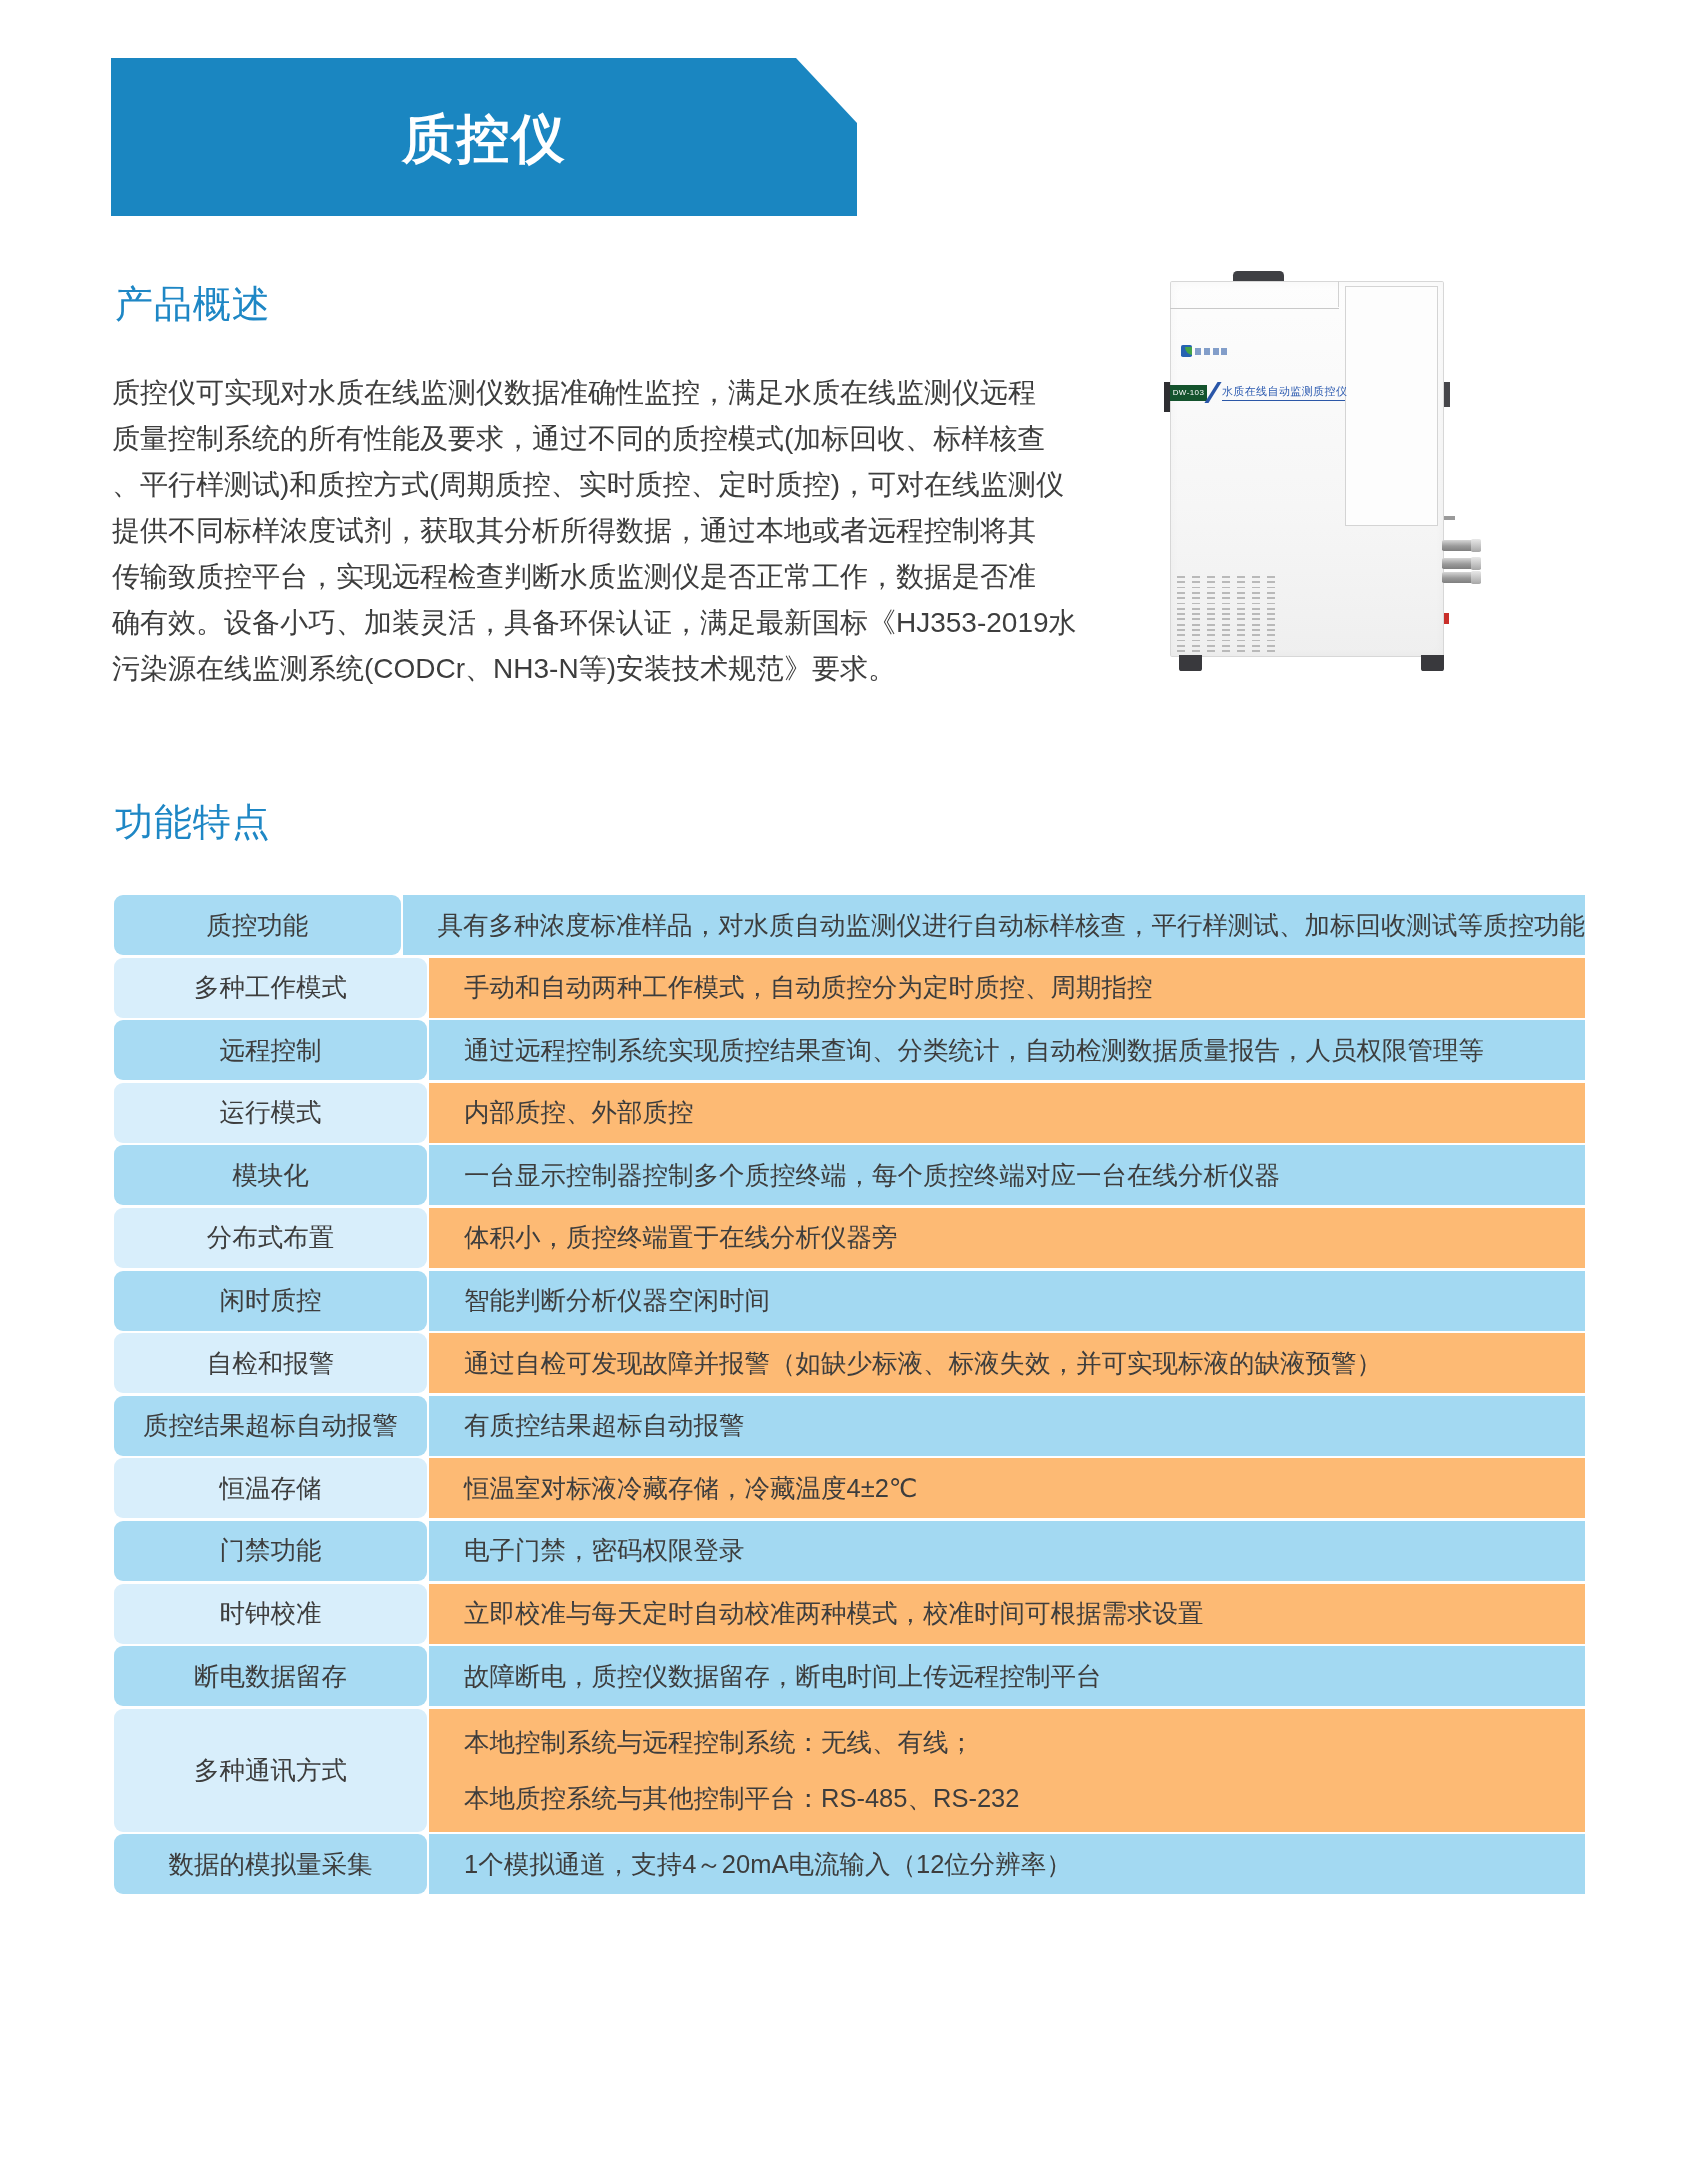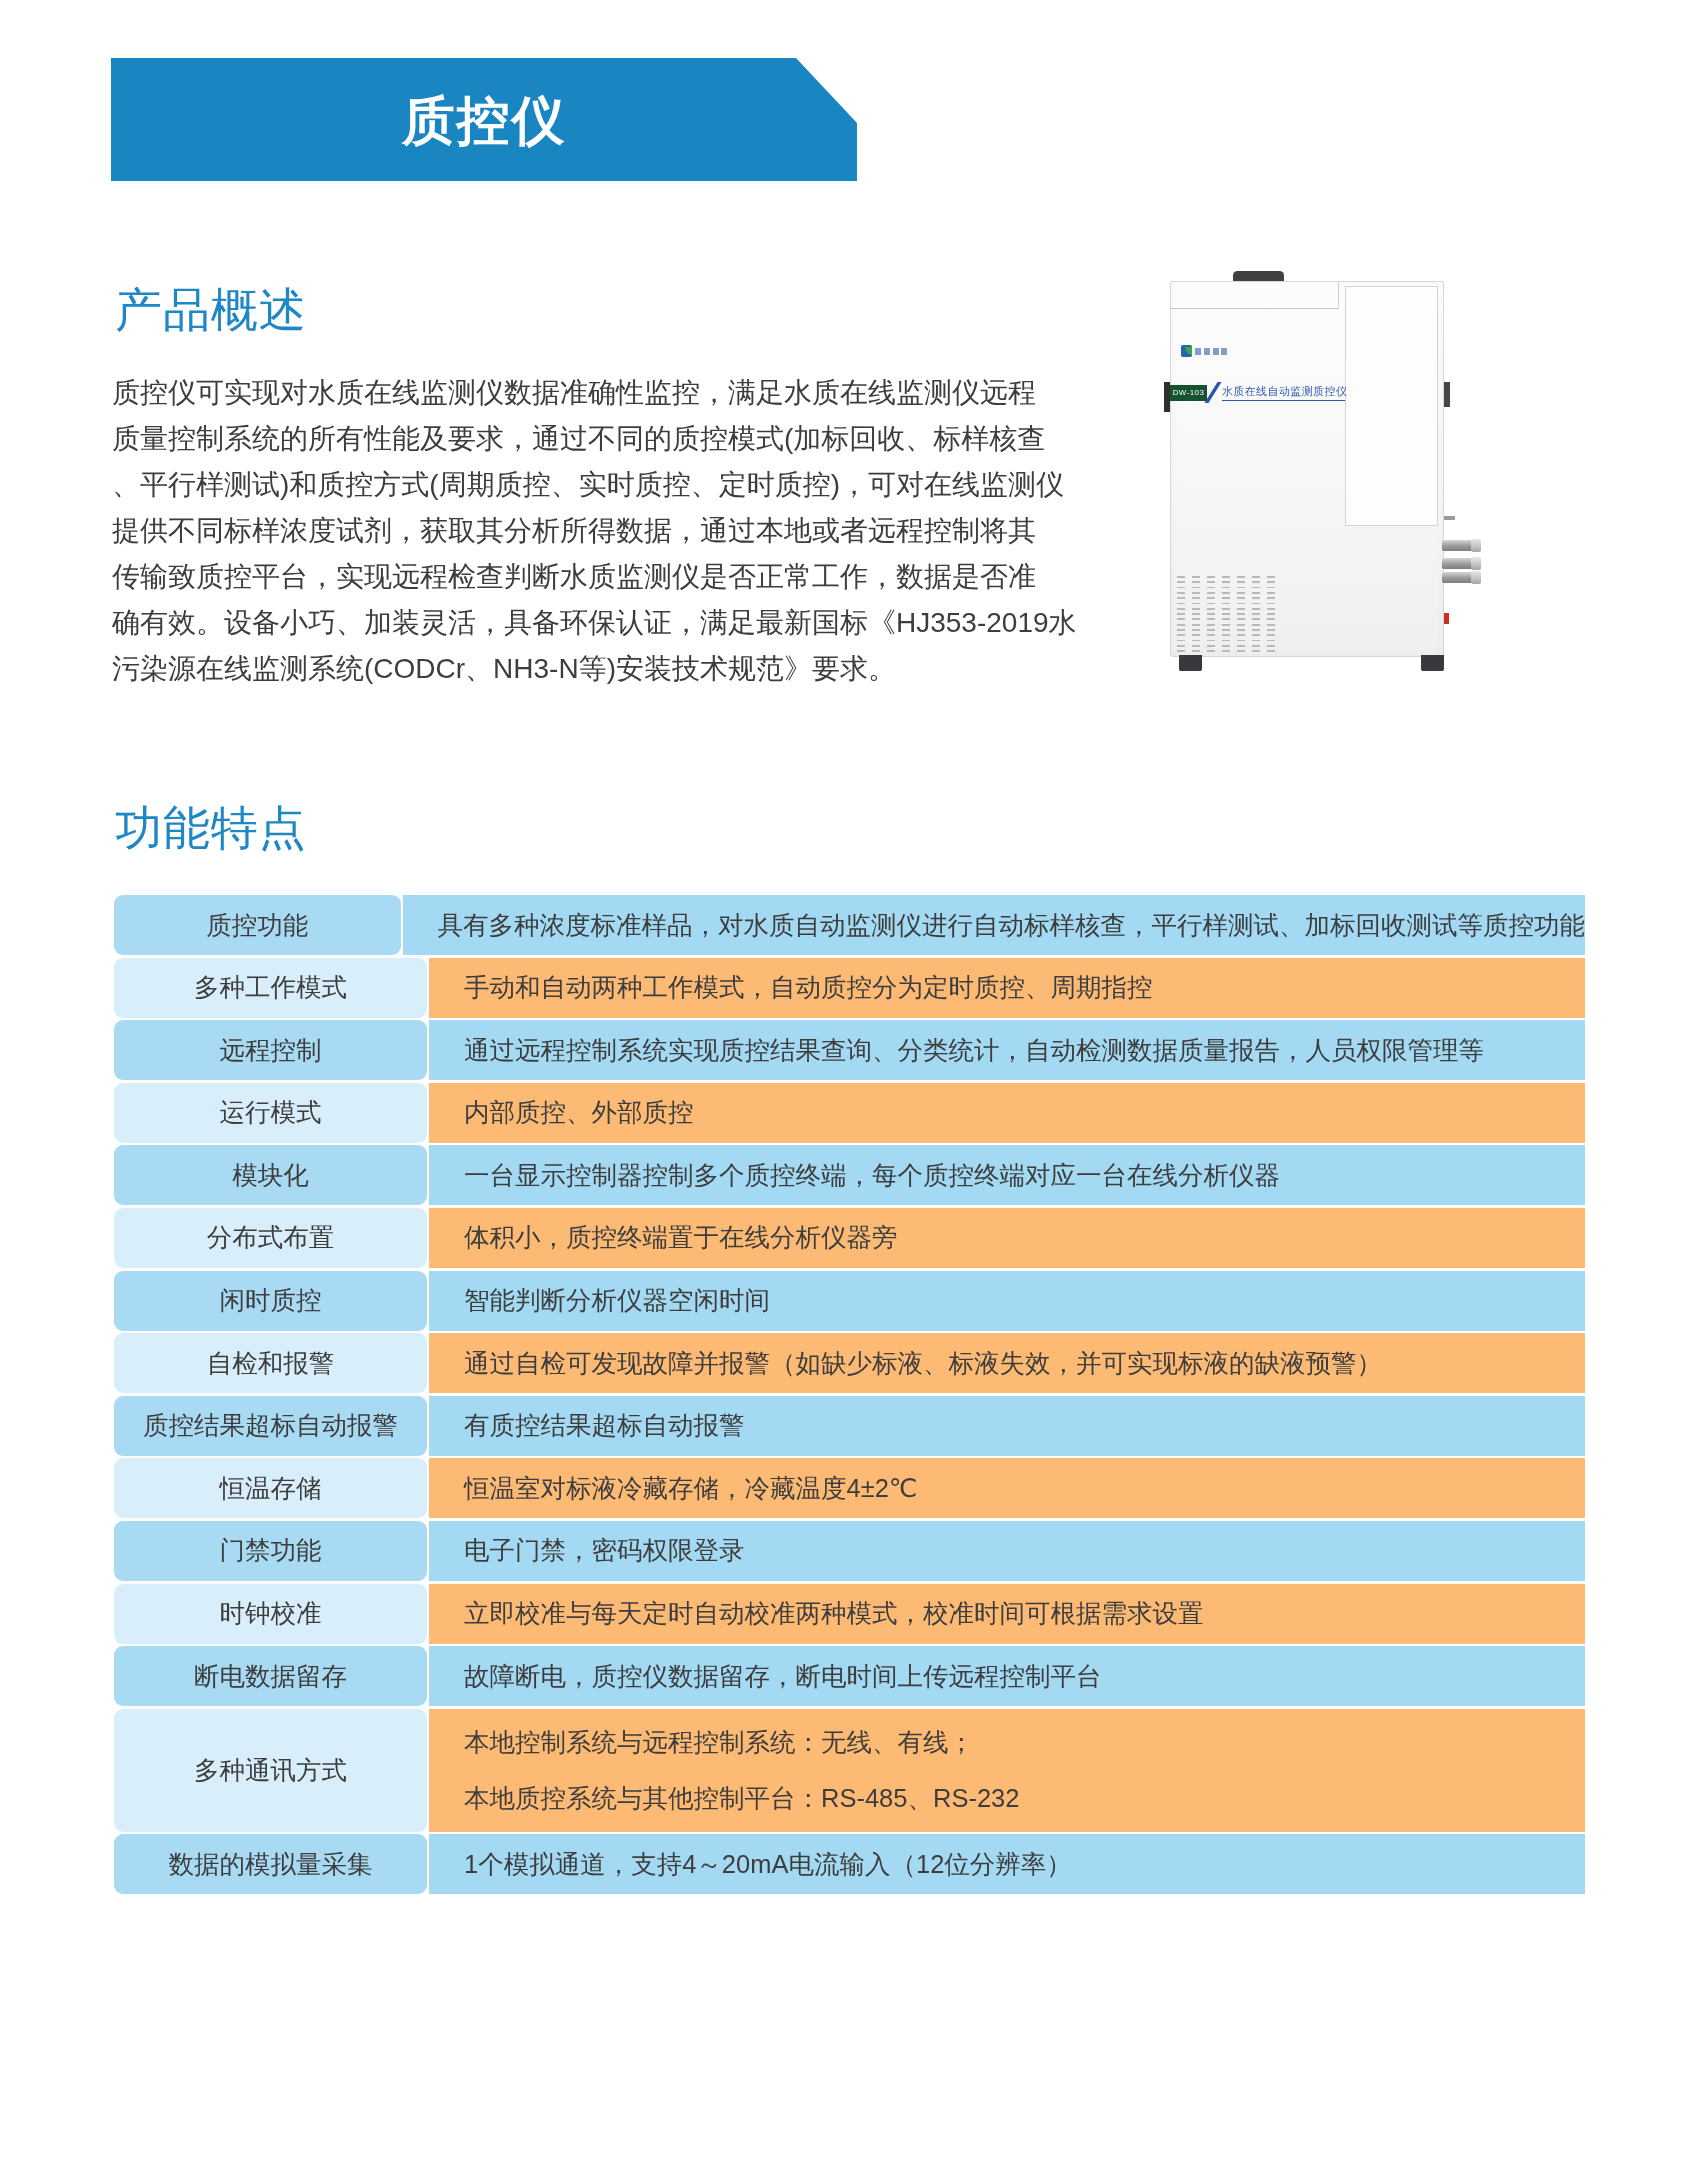--- a/index.html
+++ b/index.html
@@ -3,32 +3,32 @@
 <meta charset="utf-8">
 <style>
   * { margin:0; padding:0; box-sizing:border-box; }
   html,body { background:#ffffff; }
   body { font-family:"Liberation Sans","DejaVu Sans",sans-serif; }
   #page {
     position:relative; width:1698px; height:2182px; background:#ffffff; overflow:hidden;
   }
   
   .banner {
-    position:absolute; left:111px; top:58px; width:746px; height:123px;
+    position:absolute; left:111px; top:58px; width:746px; height:158px;
     background:#1a86c1;
     clip-path:polygon(0 0, 685px 0, 746px 65px, 746px 100%, 0 100%);
     display:flex; align-items:center; justify-content:center;
   }
   .banner-title {
     color:#ffffff; font-size:53px; font-weight:bold; letter-spacing:1.8px;
     margin-top:5.3px;
   }
   
   .section-heading {
-    position:absolute; left:115px; color:#1e87c5; font-size:47px; font-weight:normal;
+    position:absolute; left:115px; color:#1e87c5; font-size:38px; font-weight:normal;
     letter-spacing:0.9px;
   }
   #overview-heading { top:279px; }
   #features-heading { top:797px; }
   
   .overview-paragraph {
     position:absolute; left:112px; top:370px; width:913px;
     color:#3d3d3d; font-size:28px;
   }
   .overview-line { height:46px; line-height:46px; white-space:nowrap; }

